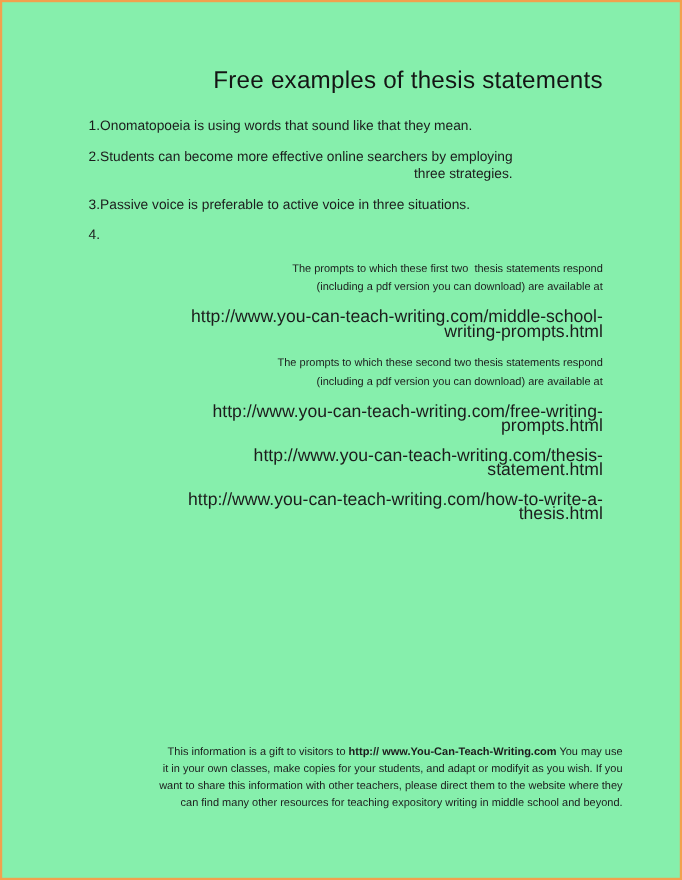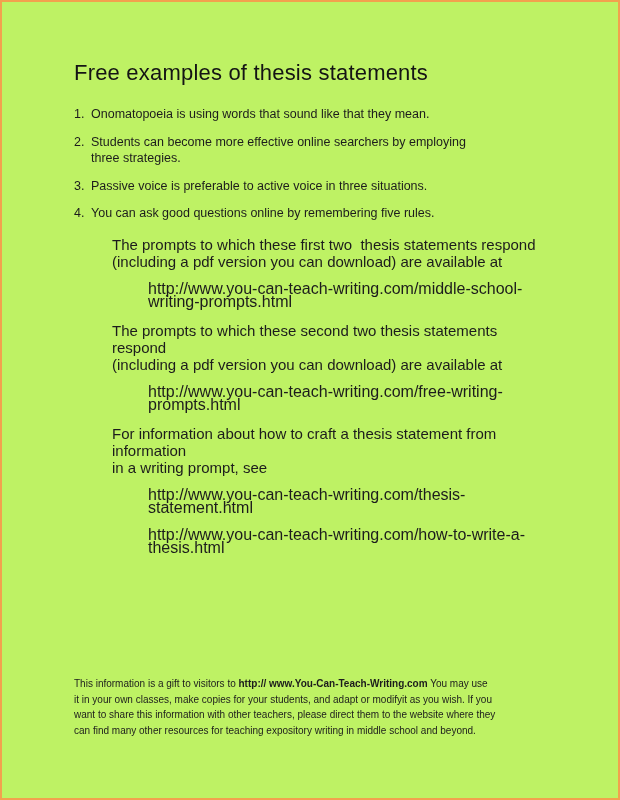--- a/index.html
+++ b/index.html
@@ -5,25 +5,26 @@
   html, body {
     margin: 0;
     padding: 0;
     background: #ffffff;
   }
   .page {
     width: 620px;
     height: 800px;
     box-sizing: border-box;
     border: 2px solid #f2a14e;
-    background: #bef264;
+    background: #86efac;
     position: relative;
     overflow: hidden;
     font-family: "Liberation Sans", "DejaVu Sans", sans-serif;
     color: #1c1c1c;
+    text-align: right;
   }
   .content {
     padding: 58px 70px 0 72px;
   }
   .title {
     font-size: 22px;
     font-weight: 400;
     margin: 0 0 20px 0;
     color: #141414;
     letter-spacing: 0.2px;
@@ -38,21 +39,21 @@
     flex: 0 0 17px;
   }
   .list .txt {
     white-space: pre-wrap;
   }
   .sections {
     margin-top: 14px;
     margin-left: 38px;
   }
   .para {
-    font-size: 15px;
+    font-size: 10px;
     line-height: 17px;
     margin: 0 0 12px 0;
     white-space: pre-wrap;
   }
   .url {
     font-size: 16px;
     line-height: 13px;
     margin: 0 0 14px 0;
     padding-left: 36px;
     color: #1c1c1c;
@@ -89,41 +90,38 @@
         <span class="num">2.</span>
         <span class="txt">Students can become more effective online searchers by employing
 three strategies.</span>
       </div>
       <div class="li">
         <span class="num">3.</span>
         <span class="txt">Passive voice is preferable to active voice in three situations.</span>
       </div>
       <div class="li">
         <span class="num">4.</span>
-        <span class="txt">You can ask good questions online by remembering five rules.</span>
       </div>
     </div>
 
     <div class="sections">
 
       <div class="section">
         <p class="para">The prompts to which these first two  thesis statements respond
 (including a pdf version you can download) are available at</p>
         <p class="url">http://www.you-can-teach-writing.com/middle-school-writing-prompts.html</p>
       </div>
 
       <div class="section">
         <p class="para">The prompts to which these second two thesis statements respond
 (including a pdf version you can download) are available at</p>
         <p class="url">http://www.you-can-teach-writing.com/free-writing-prompts.html</p>
       </div>
 
       <div class="section">
-        <p class="para">For information about how to craft a thesis statement from information
-in a writing prompt, see</p>
         <p class="url">http://www.you-can-teach-writing.com/thesis-statement.html</p>
         <p class="url">http://www.you-can-teach-writing.com/how-to-write-a-thesis.html</p>
       </div>
 
     </div>
   </div>
 
   <p class="footer"><span>This information is a gift to visitors to </span><span class="b">http:// www.You-Can-Teach-Writing.com</span><span> You may use
 it in your own classes, make copies for your students, and adapt or modifyit as you wish. If you
 want to share this information with other teachers, please direct them to the website where they

